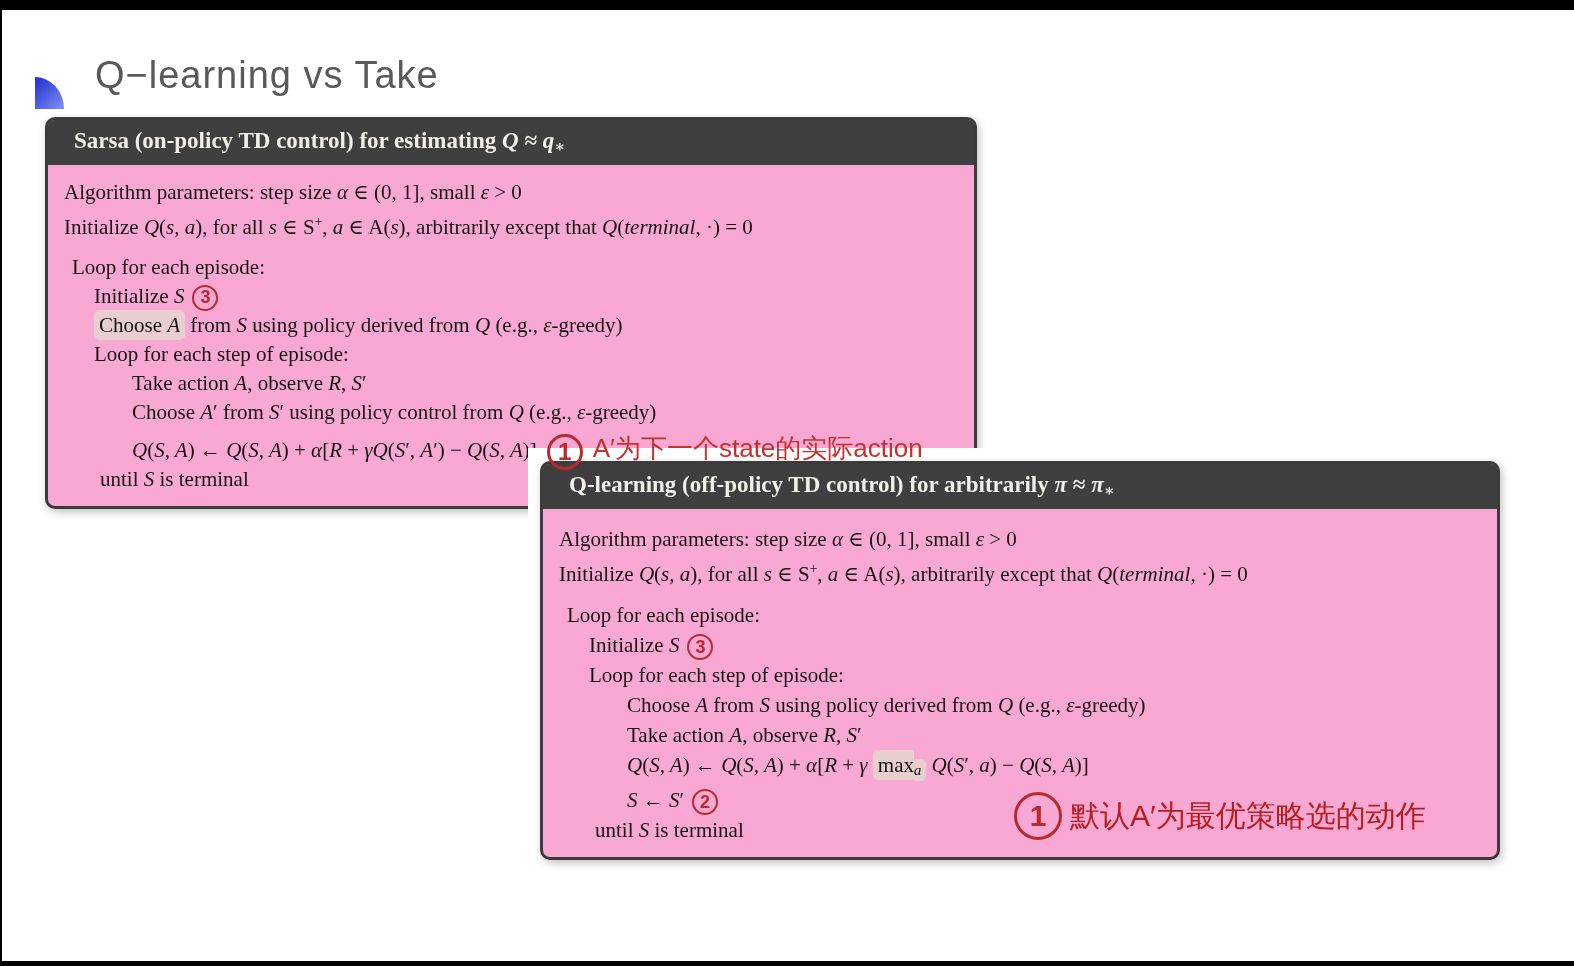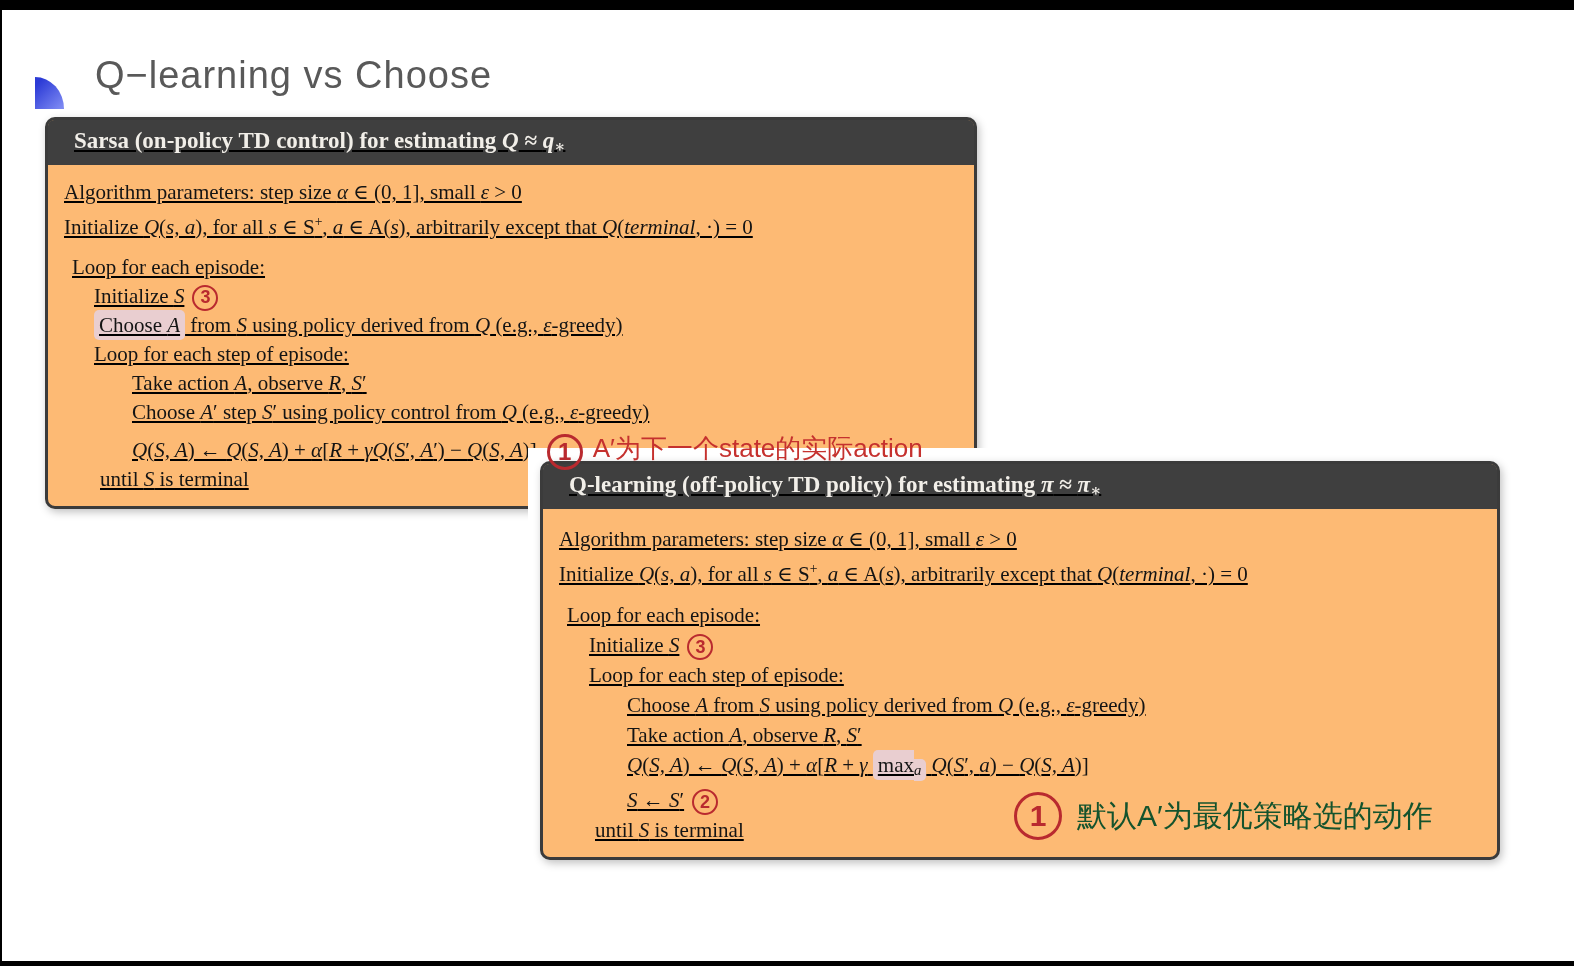--- a/index.html
+++ b/index.html
@@ -10,22 +10,22 @@
   .slide{position:absolute;left:2px;top:10px;width:1572px;height:951px;background:#ffffff;}
 
   
   .deco{position:absolute;left:33px;top:67px;width:29px;height:32px;
     background:linear-gradient(135deg,#2c3bd6 15%,#7e8af3 95%);
     border-radius:0 100% 0 0;}
   .title{position:absolute;left:93px;top:44px;margin:0;font-size:38px;font-weight:normal;
     color:#595959;letter-spacing:1px;font-family:"Liberation Sans",sans-serif;}
 
   
-  .algo-box{position:absolute;background:#fdba74;border:3px solid #3b3b3b;border-radius:10px;
-    box-shadow:2px 3px 8px rgba(0,0,0,0.25);text-decoration:underline;}
+  .algo-box{position:absolute;background:#f9a8d4;border:3px solid #3b3b3b;border-radius:10px;
+    box-shadow:2px 3px 8px rgba(0,0,0,0.25);}
   #sarsa{left:43px;top:107px;width:926px;}
   .q-wrap{position:absolute;left:526px;top:438px;width:987px;height:414px;background:#fff;z-index:2;}
   #qbox{position:absolute;left:12px;top:13px;width:954px;}
 
   .algo-header{background:#3f3f3f;color:#f2efe9;
     font-family:"Liberation Serif","DejaVu Serif",serif;font-weight:bold;font-size:23px;
     padding:8px 10px 9px 26px;border-radius:6px 6px 0 0;}
   .algo-body{padding:13px 26px 12px 16px;
     font-family:"Liberation Serif","DejaVu Serif",serif;font-size:21px;color:#141414;}
   #sarsa .algo-body{line-height:29px;}
@@ -47,49 +47,49 @@
     width:26px;height:26px;box-sizing:border-box;border:2px solid #b92a2f;border-radius:50%;
     color:#b92a2f;font-family:"Liberation Sans",sans-serif;font-size:18px;font-weight:bold;
     margin:-5px 0 -5px 8px;vertical-align:middle;background:transparent;}
   .circ.big{width:36px;height:36px;font-size:24px;border-width:3px;
     margin:-10px 0 -10px 10px;position:relative;z-index:6;}
   .cn{font-family:"Liberation Sans",sans-serif;color:#c5312e;font-size:26px;margin-left:10px;
     position:relative;z-index:6;display:inline-block;height:29px;line-height:29px;margin-top:7px;}
 
   .q-note{position:absolute;left:486px;top:344px;display:flex;align-items:center;z-index:3;}
   .q-note .circ{width:48px;height:48px;font-size:30px;border-width:3px;margin:0;flex:none;}
-  .q-note .txt{font-family:"Liberation Sans",sans-serif;color:#14532d;font-size:30px;margin-left:15px;white-space:nowrap;}
+  .q-note .txt{font-family:"Liberation Sans",sans-serif;color:#b91c1c;font-size:30px;margin-left:8px;white-space:nowrap;}
 </style>
 </head>
 <body>
 
 <div class="slide">
 
   <span class="deco"></span>
-  <h1 class="title">Q−learning vs Choose</h1>
+  <h1 class="title">Q−learning vs Take</h1>
 
   <div class="algo-box" id="sarsa">
     <div class="algo-header"><span>Sarsa (on-policy TD control) for estimating </span><span class="i">Q</span><span> ≈ </span><span class="i">q</span><span class="sub">∗</span></div>
     <div class="algo-body">
         <div class="algo-line ind0"><span>Algorithm parameters: step size </span><span class="i">α</span><span> ∈ (0, 1], small </span><span class="i">ε</span><span> &gt; 0</span></div>
         <div class="algo-line ind0"><span>Initialize </span><span class="i">Q</span><span>(</span><span class="i">s, a</span><span>), for all </span><span class="i">s</span><span> ∈ S</span><span class="sup">+</span><span>, </span><span class="i">a</span><span> ∈ A(</span><span class="i">s</span><span>), arbitrarily except that </span><span class="i">Q</span><span>(</span><span class="i">terminal</span><span>, ·) = 0</span></div>
         <div class="algo-line ind0 gap"><span>Loop for each episode:</span></div>
         <div class="algo-line ind1"><span>Initialize </span><span class="i">S</span><span class="circ">3</span></div>
         <div class="algo-line ind1"><span class="hl hlL">Choose </span><span class="hl hlR i">A</span><span> from </span><span class="i">S</span><span> using policy derived from </span><span class="i">Q</span><span> (e.g., </span><span class="i">ε</span><span>-greedy)</span></div>
         <div class="algo-line ind1"><span>Loop for each step of episode:</span></div>
         <div class="algo-line ind2"><span>Take action </span><span class="i">A</span><span>, observe </span><span class="i">R</span><span>, </span><span class="i">S</span><span>′</span></div>
-        <div class="algo-line ind2"><span>Choose </span><span class="i">A</span><span>′ step </span><span class="i">S</span><span>′ using policy control from </span><span class="i">Q</span><span> (e.g., </span><span class="i">ε</span><span>-greedy)</span></div>
+        <div class="algo-line ind2"><span>Choose </span><span class="i">A</span><span>′ from </span><span class="i">S</span><span>′ using policy control from </span><span class="i">Q</span><span> (e.g., </span><span class="i">ε</span><span>-greedy)</span></div>
         <div class="algo-line ind2"><span class="i">Q</span><span>(</span><span class="i">S, A</span><span>) ← </span><span class="i">Q</span><span>(</span><span class="i">S, A</span><span>) + </span><span class="i">α</span><span>[</span><span class="i">R</span><span> + </span><span class="i">γQ</span><span>(</span><span class="i">S</span><span>′, </span><span class="i">A</span><span>′) − </span><span class="i">Q</span><span>(</span><span class="i">S, A</span><span>)]</span><span class="circ big">1</span><span class="cn">A′为下一个state的实际action</span></div>
         <div class="algo-line indu"><span>until </span><span class="i">S</span><span> is terminal</span></div>
       </div>
   </div>
 
   <div class="q-wrap">
     <div class="algo-box" id="qbox">
-      <div class="algo-header"><span>Q-learning (off-policy TD policy) for estimating </span><span class="i">π</span><span> ≈ </span><span class="i">π</span><span class="sub">∗</span></div>
+      <div class="algo-header"><span>Q-learning (off-policy TD control) for arbitrarily </span><span class="i">π</span><span> ≈ </span><span class="i">π</span><span class="sub">∗</span></div>
       <div class="algo-body">
           <div class="algo-line ind0"><span>Algorithm parameters: step size </span><span class="i">α</span><span> ∈ (0, 1], small </span><span class="i">ε</span><span> &gt; 0</span></div>
           <div class="algo-line ind0"><span>Initialize </span><span class="i">Q</span><span>(</span><span class="i">s, a</span><span>), for all </span><span class="i">s</span><span> ∈ S</span><span class="sup">+</span><span>, </span><span class="i">a</span><span> ∈ A(</span><span class="i">s</span><span>), arbitrarily except that </span><span class="i">Q</span><span>(</span><span class="i">terminal</span><span>, ·) = 0</span></div>
           <div class="algo-line ind0 gap"><span>Loop for each episode:</span></div>
           <div class="algo-line ind1"><span>Initialize </span><span class="i">S</span><span class="circ">3</span></div>
           <div class="algo-line ind1"><span>Loop for each step of episode:</span></div>
           <div class="algo-line ind2"><span>Choose </span><span class="i">A</span><span> from </span><span class="i">S</span><span> using policy derived from </span><span class="i">Q</span><span> (e.g., </span><span class="i">ε</span><span>-greedy)</span></div>
           <div class="algo-line ind2"><span>Take action </span><span class="i">A</span><span>, observe </span><span class="i">R</span><span>, </span><span class="i">S</span><span>′</span></div>
           <div class="algo-line ind2"><span class="i">Q</span><span>(</span><span class="i">S, A</span><span>) ← </span><span class="i">Q</span><span>(</span><span class="i">S, A</span><span>) + </span><span class="i">α</span><span>[</span><span class="i">R</span><span> + </span><span class="i">γ</span><span> </span><span class="hl hlL">max</span><span class="hl hlR sub i">a</span><span> </span><span class="i">Q</span><span>(</span><span class="i">S</span><span>′, </span><span class="i">a</span><span>) − </span><span class="i">Q</span><span>(</span><span class="i">S, A</span><span>)]</span></div>
           <div class="algo-line ind2"><span class="i">S</span><span> ← </span><span class="i">S</span><span>′</span><span class="circ">2</span></div>

